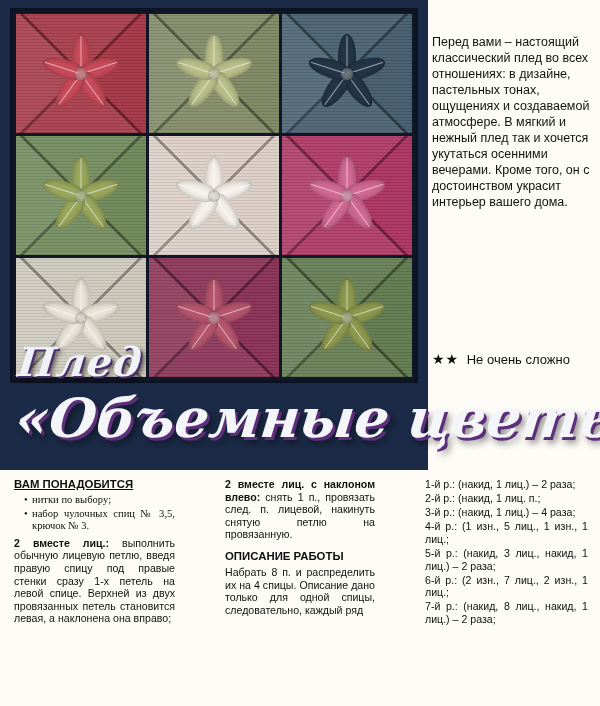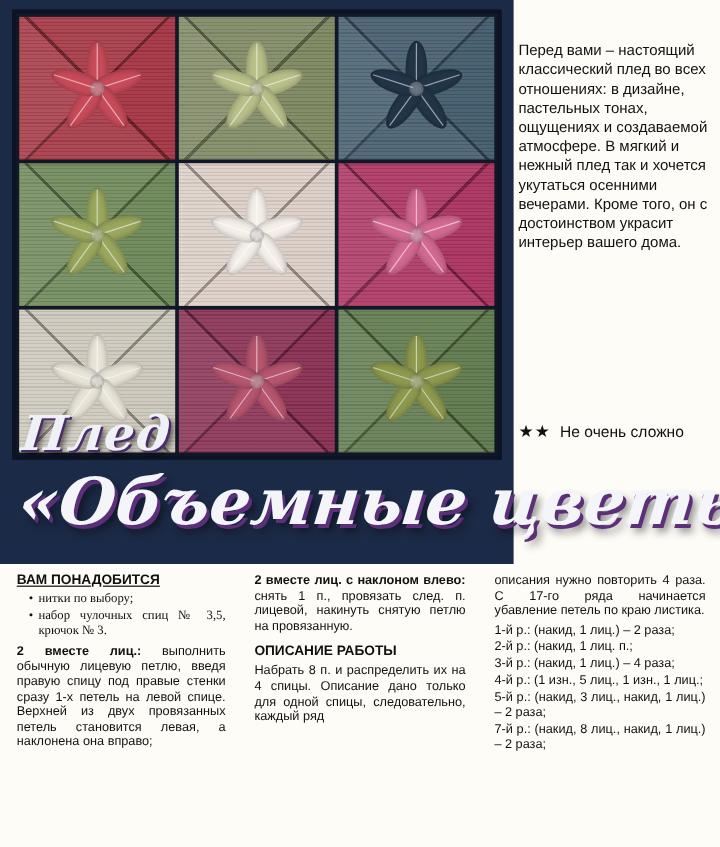--- a/index.html
+++ b/index.html
@@ -99,21 +99,21 @@
     white-space:nowrap;
   }
 
   
   .cols{
     position:absolute;left:0;top:478px;width:600px;height:228px;
     display:flex;
   }
   .col{
     box-sizing:border-box;
-    padding:0 12px;
+    padding:0 25px;
     font-size:10.6px;line-height:12.6px;
     text-align:justify;
     color:#111;
   }
   .col1{width:200px;padding-left:14px;}
   .col2{width:200px;}
   .col3{width:200px;padding-right:12px;}
 
   h3.hdr{
     margin:0 0 3px 0;
@@ -267,24 +267,24 @@
       <p class="t"><span class="b">2 вместе лиц.:</span><span> выполнить обычную лицевую петлю, введя правую спицу под правые стенки сразу 1-х петель на левой спице. Верхней из двух провязанных петель становится левая, а наклонена она вправо;</span></p>
     </div>
 
     <div class="col col2">
       <p class="t"><span class="b">2 вместе лиц. с наклоном влево:</span><span> снять 1 п., провязать след. п. лицевой, накинуть снятую петлю на провязанную.</span></p>
       <h3 class="plain">ОПИСАНИЕ РАБОТЫ</h3>
       <p class="t">Набрать 8 п. и распределить их на 4 спицы. Описание дано только для одной спицы, следовательно, каждый ряд</p>
     </div>
 
     <div class="col col3">
-      <p class="t">описания нужно повторить 4 раза. С 17-го ряда начинается убавление петель по краю листика.</p>
       <div class="rows">
         <p>1-й р.: (накид, 1 лиц.) – 2 раза;</p>
         <p>2-й р.: (накид, 1 лиц. п.;</p>
         <p>3-й р.: (накид, 1 лиц.) – 4 раза;</p>
         <p>4-й р.: (1 изн., 5 лиц., 1 изн., 1 лиц.;</p>
         <p>5-й р.: (накид, 3 лиц., накид, 1 лиц.) – 2 раза;</p>
+        <p>6-й р.: (2 изн., 7 лиц., 2 изн., 1 лиц.;</p>
         <p>7-й р.: (накид, 8 лиц., накид, 1 лиц.) – 2 раза;</p>
       </div>
     </div>
   </div>
 </div>
 
 </body></html>

